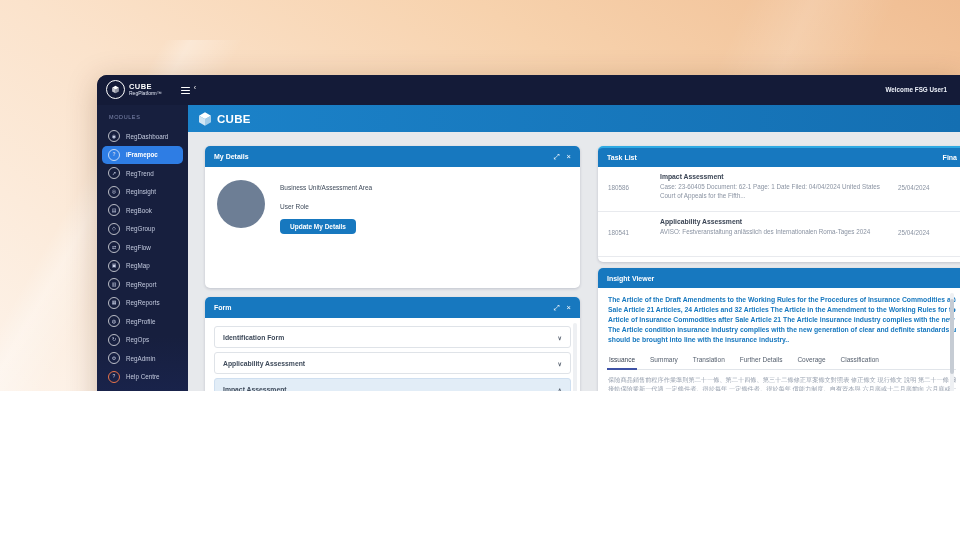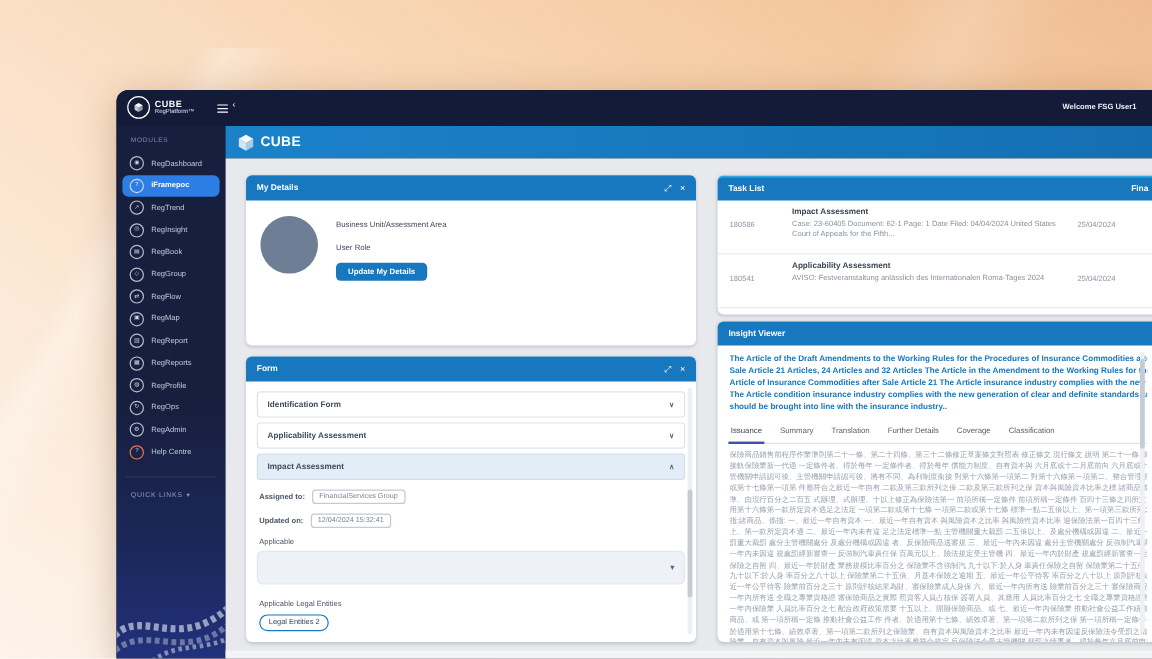--- a/index.html
+++ b/index.html
@@ -1,17 +1,17 @@
 <!DOCTYPE html>
 <html><head>
 <meta charset="utf-8">
 <style>
   html,body{margin:0;padding:0;background:#fff;}
   body{font-family:"Liberation Sans", sans-serif; -webkit-font-smoothing:antialiased;}
-  .page{position:relative;width:960px;height:549px;overflow:hidden;
+  .page{position:relative;width:960px;height:391px;overflow:hidden;
         background:linear-gradient(35deg,#fdf3ea 0%,#fbe3cc 38%,#f7d2ad 68%,#f0bd92 100%);}
   .bg-streak{position:absolute;pointer-events:none;}
   .s1{left:-140px;top:40px;width:420px;height:420px;background:linear-gradient(120deg,rgba(255,255,255,0) 46%,rgba(255,255,255,.30) 50%,rgba(255,255,255,0) 58%);}
   .s2{left:400px;top:-60px;width:640px;height:640px;background:linear-gradient(115deg,rgba(255,255,255,0) 40%,rgba(255,255,255,.16) 47%,rgba(255,255,255,0) 56%);}
 
   .window{position:absolute;left:97px;top:75px;width:863px;height:474px;background:#161e3c;border-radius:10px 0 0 0;overflow:hidden;box-shadow:0 6px 30px rgba(80,40,10,.25);}
 
   
   .topbar{position:absolute;left:0;top:0;width:100%;height:30px;background:#141b38;}
   .brand{position:absolute;left:9px;top:5px;display:flex;align-items:center;}

